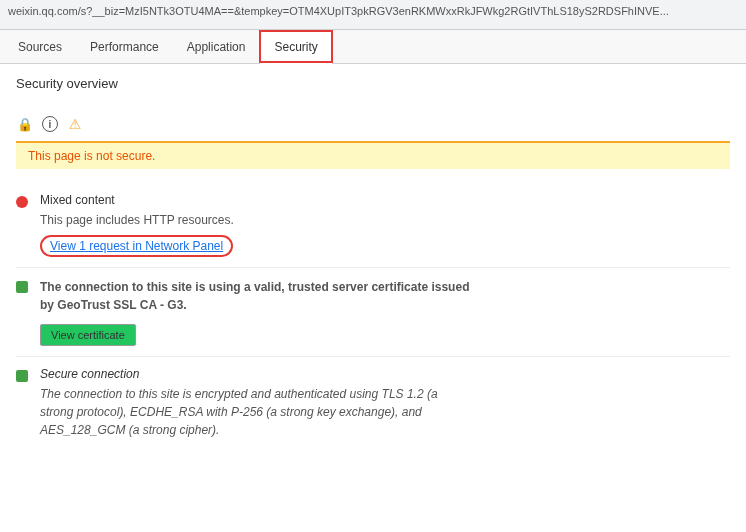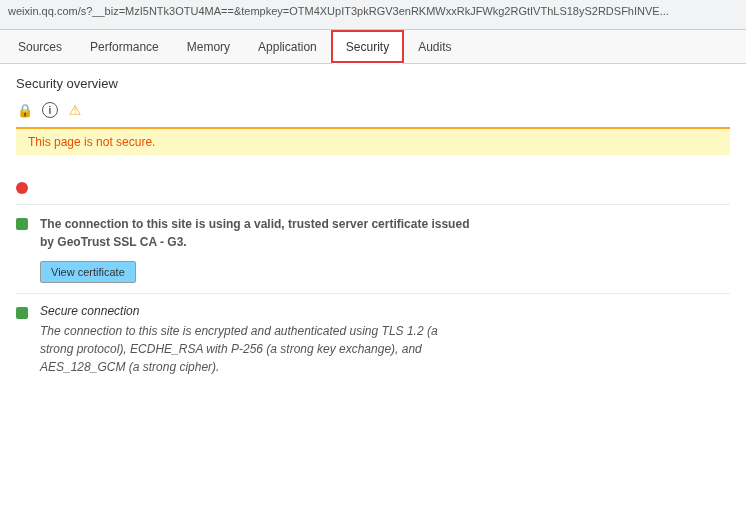--- a/index.html
+++ b/index.html
@@ -73,21 +73,21 @@
 
     
     .content {
       padding: 12px 16px;
     }
 
     .section-title {
       font-size: 13px;
       font-weight: 500;
       color: #333;
-      margin-bottom: 10px;
+      margin-bottom: 24px;
     }
 
     
     .icons-row {
       display: flex;
       align-items: center;
       gap: 8px;
       margin-bottom: 8px;
     }
 
@@ -174,58 +174,63 @@
       text-decoration: underline;
       cursor: pointer;
       font-size: 12px;
     }
 
     
     .cert-button {
       display: inline-block;
       padding: 4px 10px;
       border: 1px solid #999;
-      background: #7dd3fc;
+      background: #22c55e;
       color: #333;
       font-size: 11px;
       cursor: pointer;
       border-radius: 2px;
       margin-top: 4px;
     }
   </style>
 </head>
 <body>
 
 <div class="url-bar">weixin.qq.com/s?__biz=MzI5NTk3OTU4MA==&amp;tempkey=OTM4XUpIT3pkRGV3enRKMWxxRkJFWkg2RGtIVThLS18yS2RDSFhINVE...</div>
 
 <div class="tab-bar">
   <button class="tab-item">Sources</button>
   <button class="tab-item">Performance</button>
-  <button class="tab-item">Memory</button>
   <button class="tab-item">Application</button>
   <button class="tab-item active-red">Security</button>
-  <button class="tab-item">Audits</button>
 </div>
 
 <div class="content">
 
   <div class="section-title">Security overview</div>
 
   <div class="icons-row">
     <span class="icon-btn" style="color:#666; font-size:13px;">🔒</span>
     <span class="icon-btn" style="color:#555; font-size:14px; font-weight:bold; border:1.5px solid #555; border-radius:50%; width:16px; height:16px; font-size:10px; display:flex; align-items:center; justify-content:center;">i</span>
     <span class="icon-btn" style="color:#f9a825; font-size:14px;">⚠</span>
   </div>
 
   <div class="warning-bar">
     <span>This page is not secure.</span>
   </div>
 
   <div class="security-item">
     <div class="status-dot red"></div>
+    <div class="item-content">
+      <div class="item-title">Mixed content</div>
+      <div class="item-desc">This page includes HTTP resources.</div>
+      <span class="network-link-circle">
+        <a class="network-link" href="#">View 1 request in Network Panel</a>
+      </span>
+    </div>
   </div>
 
   <div class="security-item">
     <div class="status-dot green"></div>
     <div class="item-content">
       <div class="item-desc" style="white-space: pre-line; font-weight: bold;">The connection to this site is using a valid, trusted server certificate issued
 by GeoTrust SSL CA - G3.</div>
       <button class="cert-button">View certificate</button>
     </div>
   </div>

